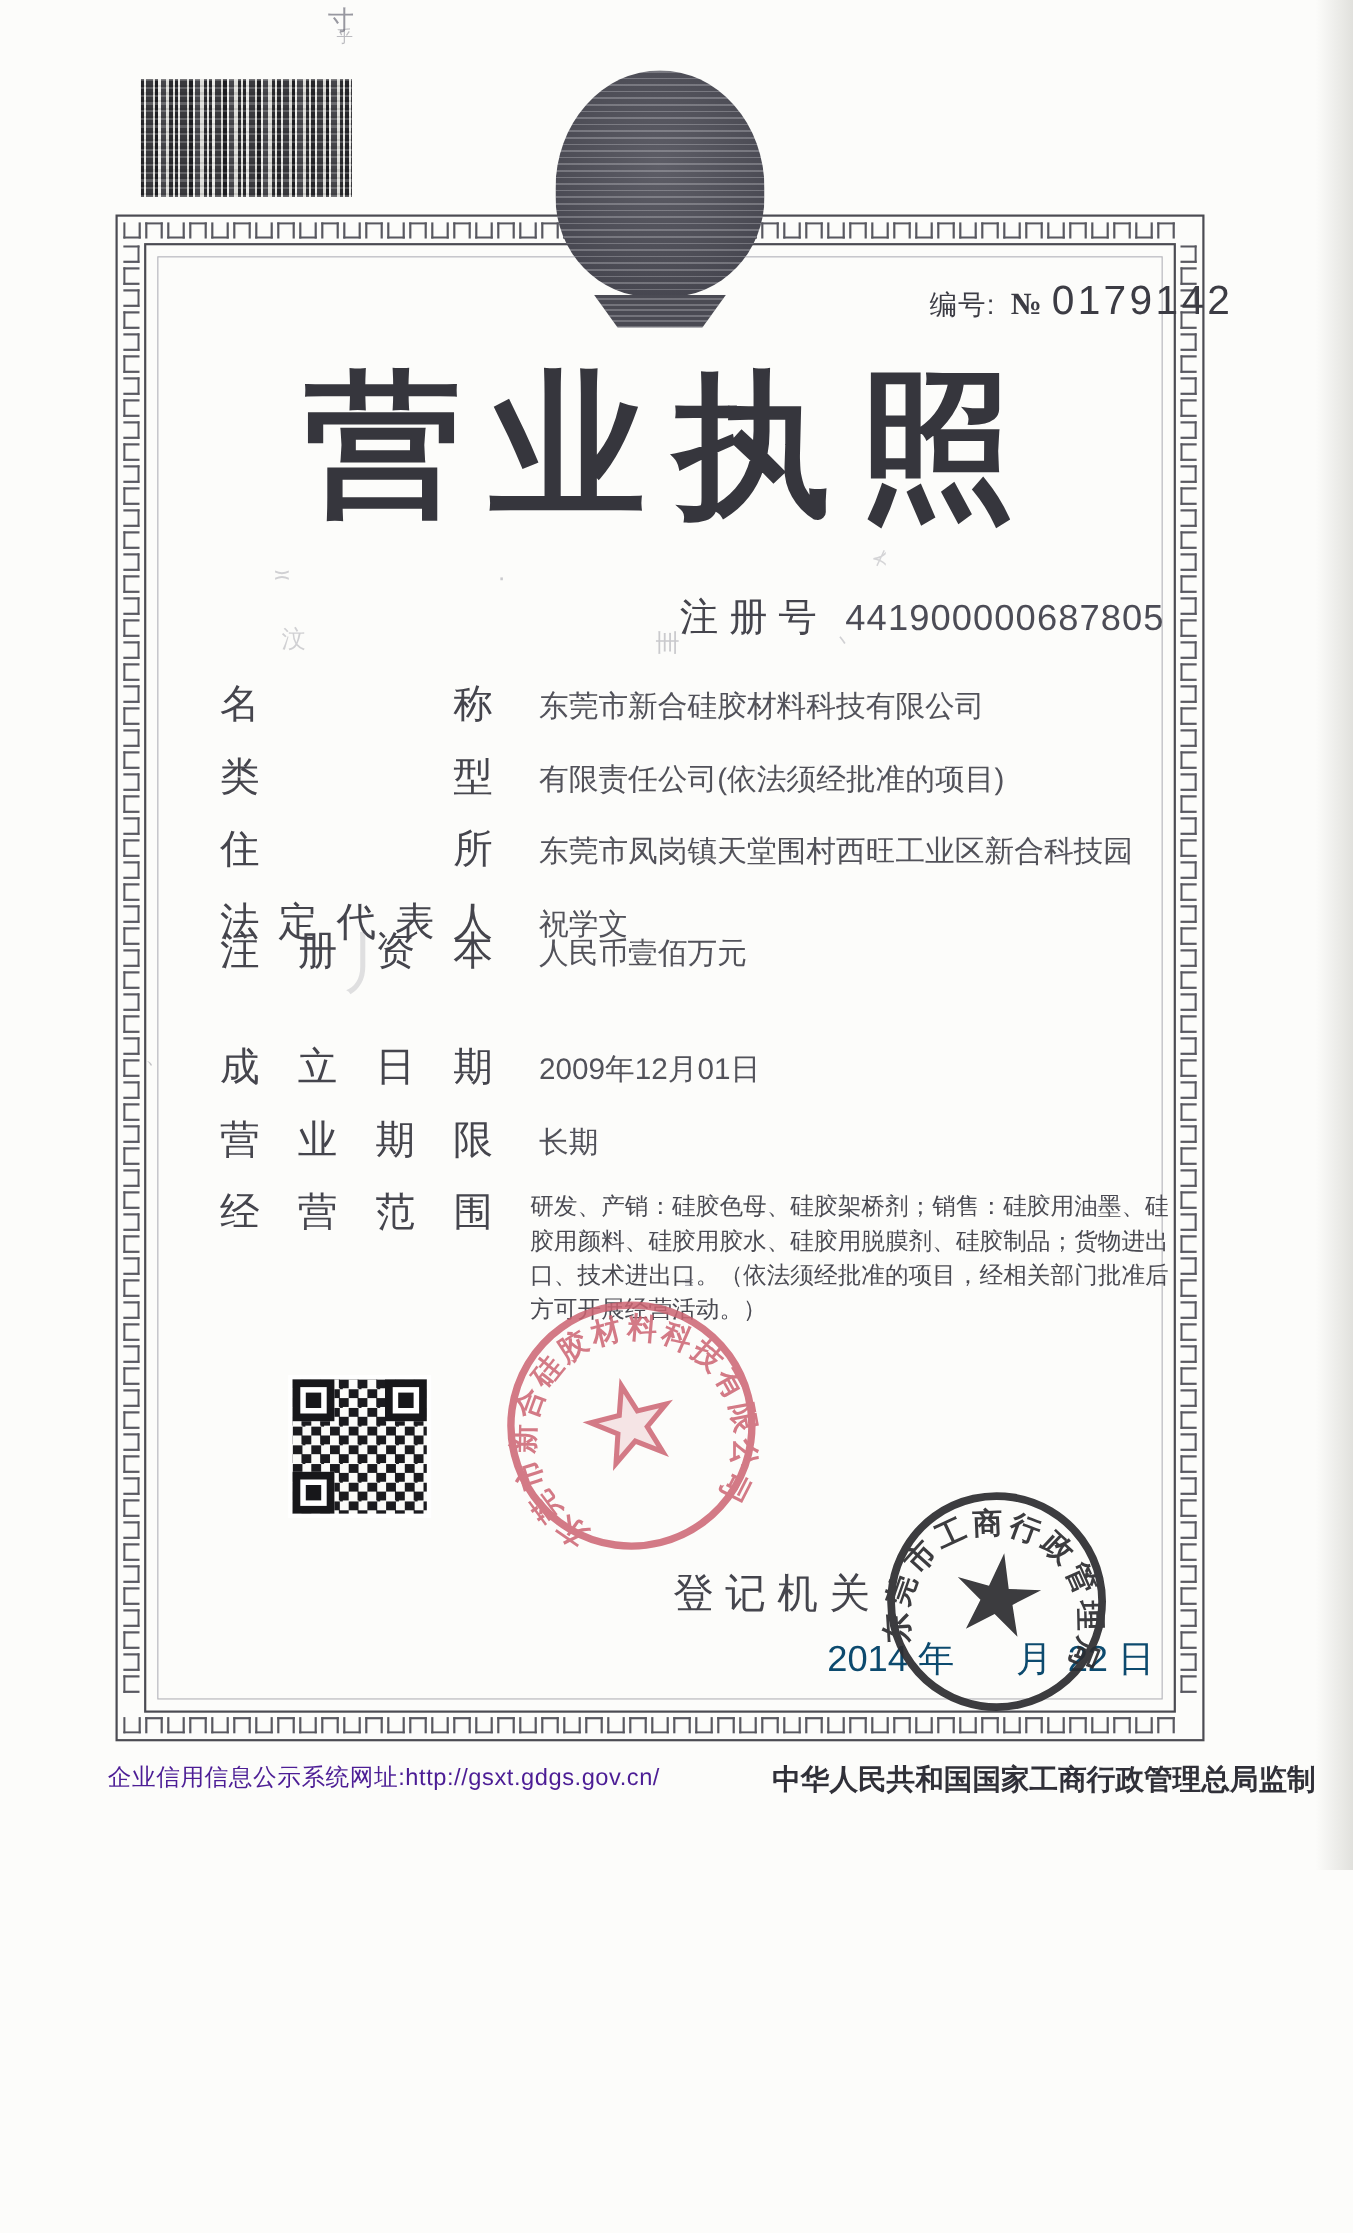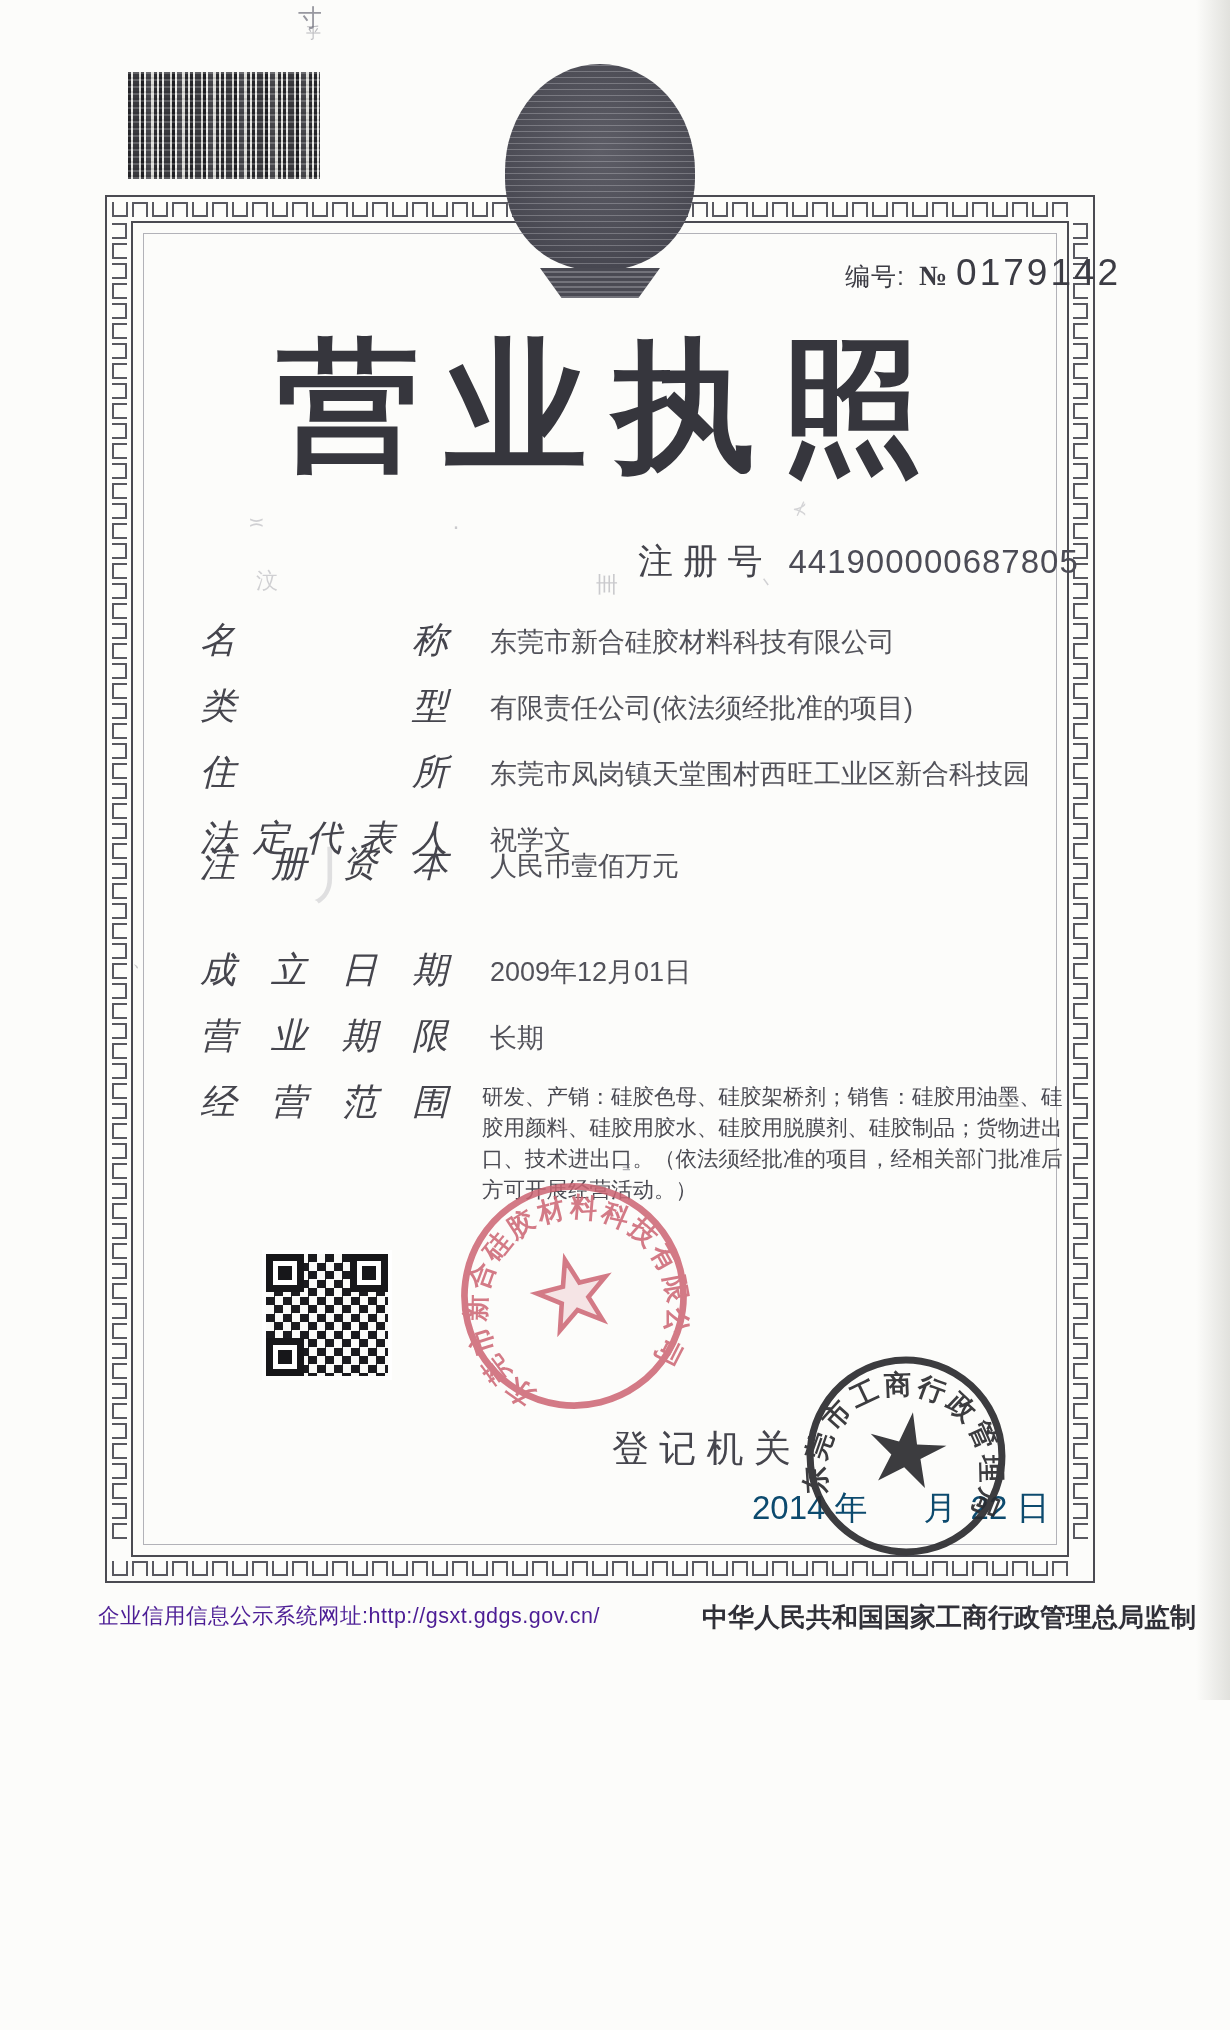--- a/index.html
+++ b/index.html
@@ -53,26 +53,26 @@
   
   .serial{position:absolute;left:845px;top:252px;font-size:25px;color:#3c3c44;letter-spacing:1px;z-index:2;white-space:nowrap;}
   .serial .no-sym{font-weight:bold;font-size:28px;margin-left:14px;font-family:"Liberation Serif","DejaVu Serif",serif;}
   .serial .digits{font-size:37px;letter-spacing:3px;margin-left:8px;}
 
   .title{position:absolute;left:105px;top:328px;width:990px;margin:0;text-align:center;
     font-size:142px;line-height:1.1;font-weight:700;letter-spacing:26px;text-indent:26px;
     color:#36363d;z-index:2;}
 
   .regno{position:absolute;left:618px;top:538px;z-index:2;white-space:nowrap;}
-  .regno-label{font-size:35px;color:#45454d;font-weight:500;margin-left:20px;}
+  .regno-label{font-size:35px;color:#45454d;font-weight:500;}
   .regno-value{font-size:33px;color:#4c4c56;letter-spacing:1px;margin-left:26px;}
 
   .frow{position:absolute;left:200px;z-index:2;}
   .flabel{display:inline-block;width:248px;font-size:36px;font-weight:500;color:#45454d;
-    text-align:justify;text-align-last:justify;white-space:normal;font-style:italic;}
+    text-align:justify;text-align-last:justify;white-space:normal;}
   .fvalue{position:absolute;left:290px;top:8px;white-space:nowrap;font-size:27px;color:#52525a;}
   .fvalue-block{position:absolute;left:282px;top:4px;width:600px;white-space:normal;
     font-size:21.5px;line-height:31px;color:#4a4a52;font-weight:500;}
 
   
   .qr{position:absolute;left:262px;top:1250px;width:130px;height:130px;background:#fff;z-index:2;}
   .qr-grid{position:absolute;inset:4px;
     background:repeating-conic-gradient(#1b1b1f 0% 25%,#fbfbf9 0% 50%);background-size:17px 17px;}
   .qr-finder{position:absolute;width:38px;height:38px;border:7px solid #17171a;background:#fff;box-sizing:border-box;}
   .qr-finder .qr-dot{position:absolute;inset:5px;background:#17171a;}

